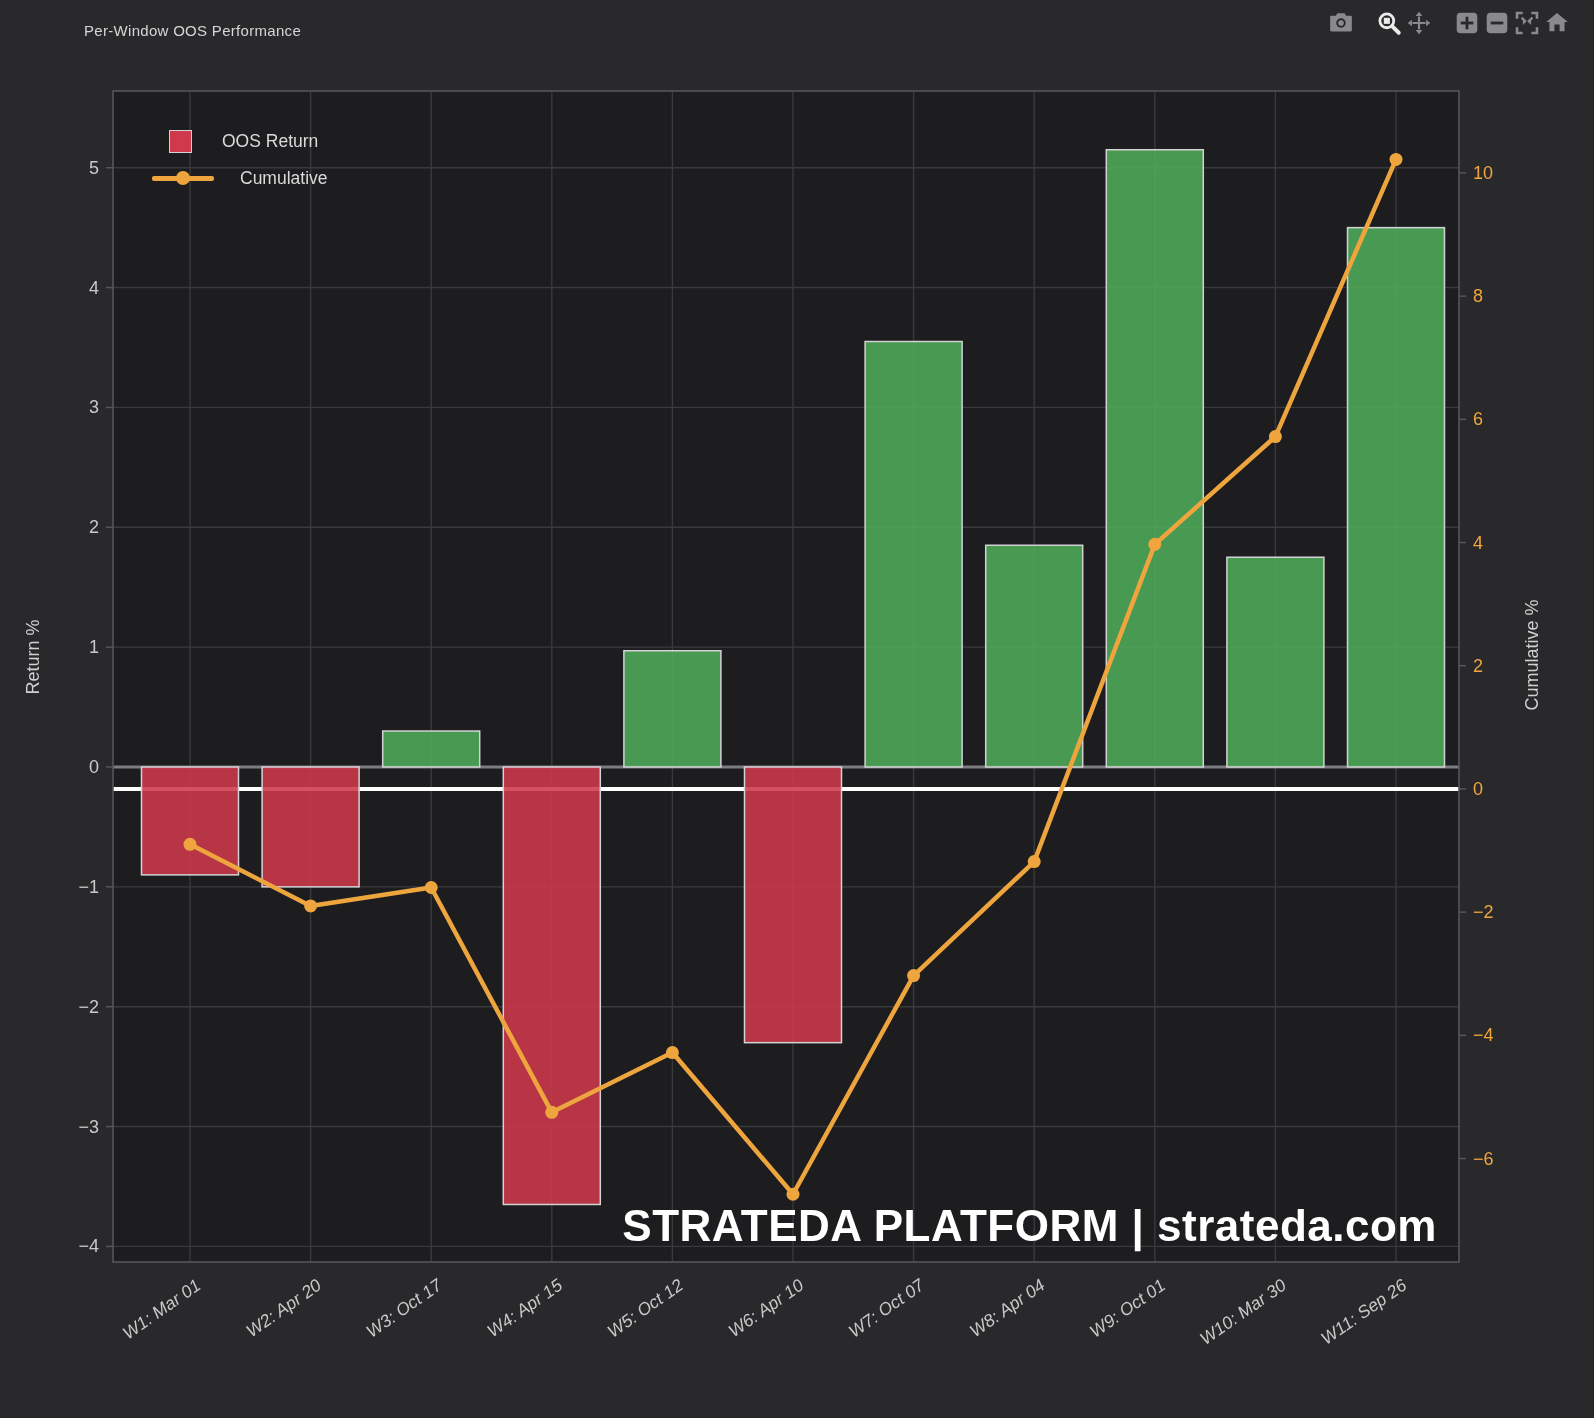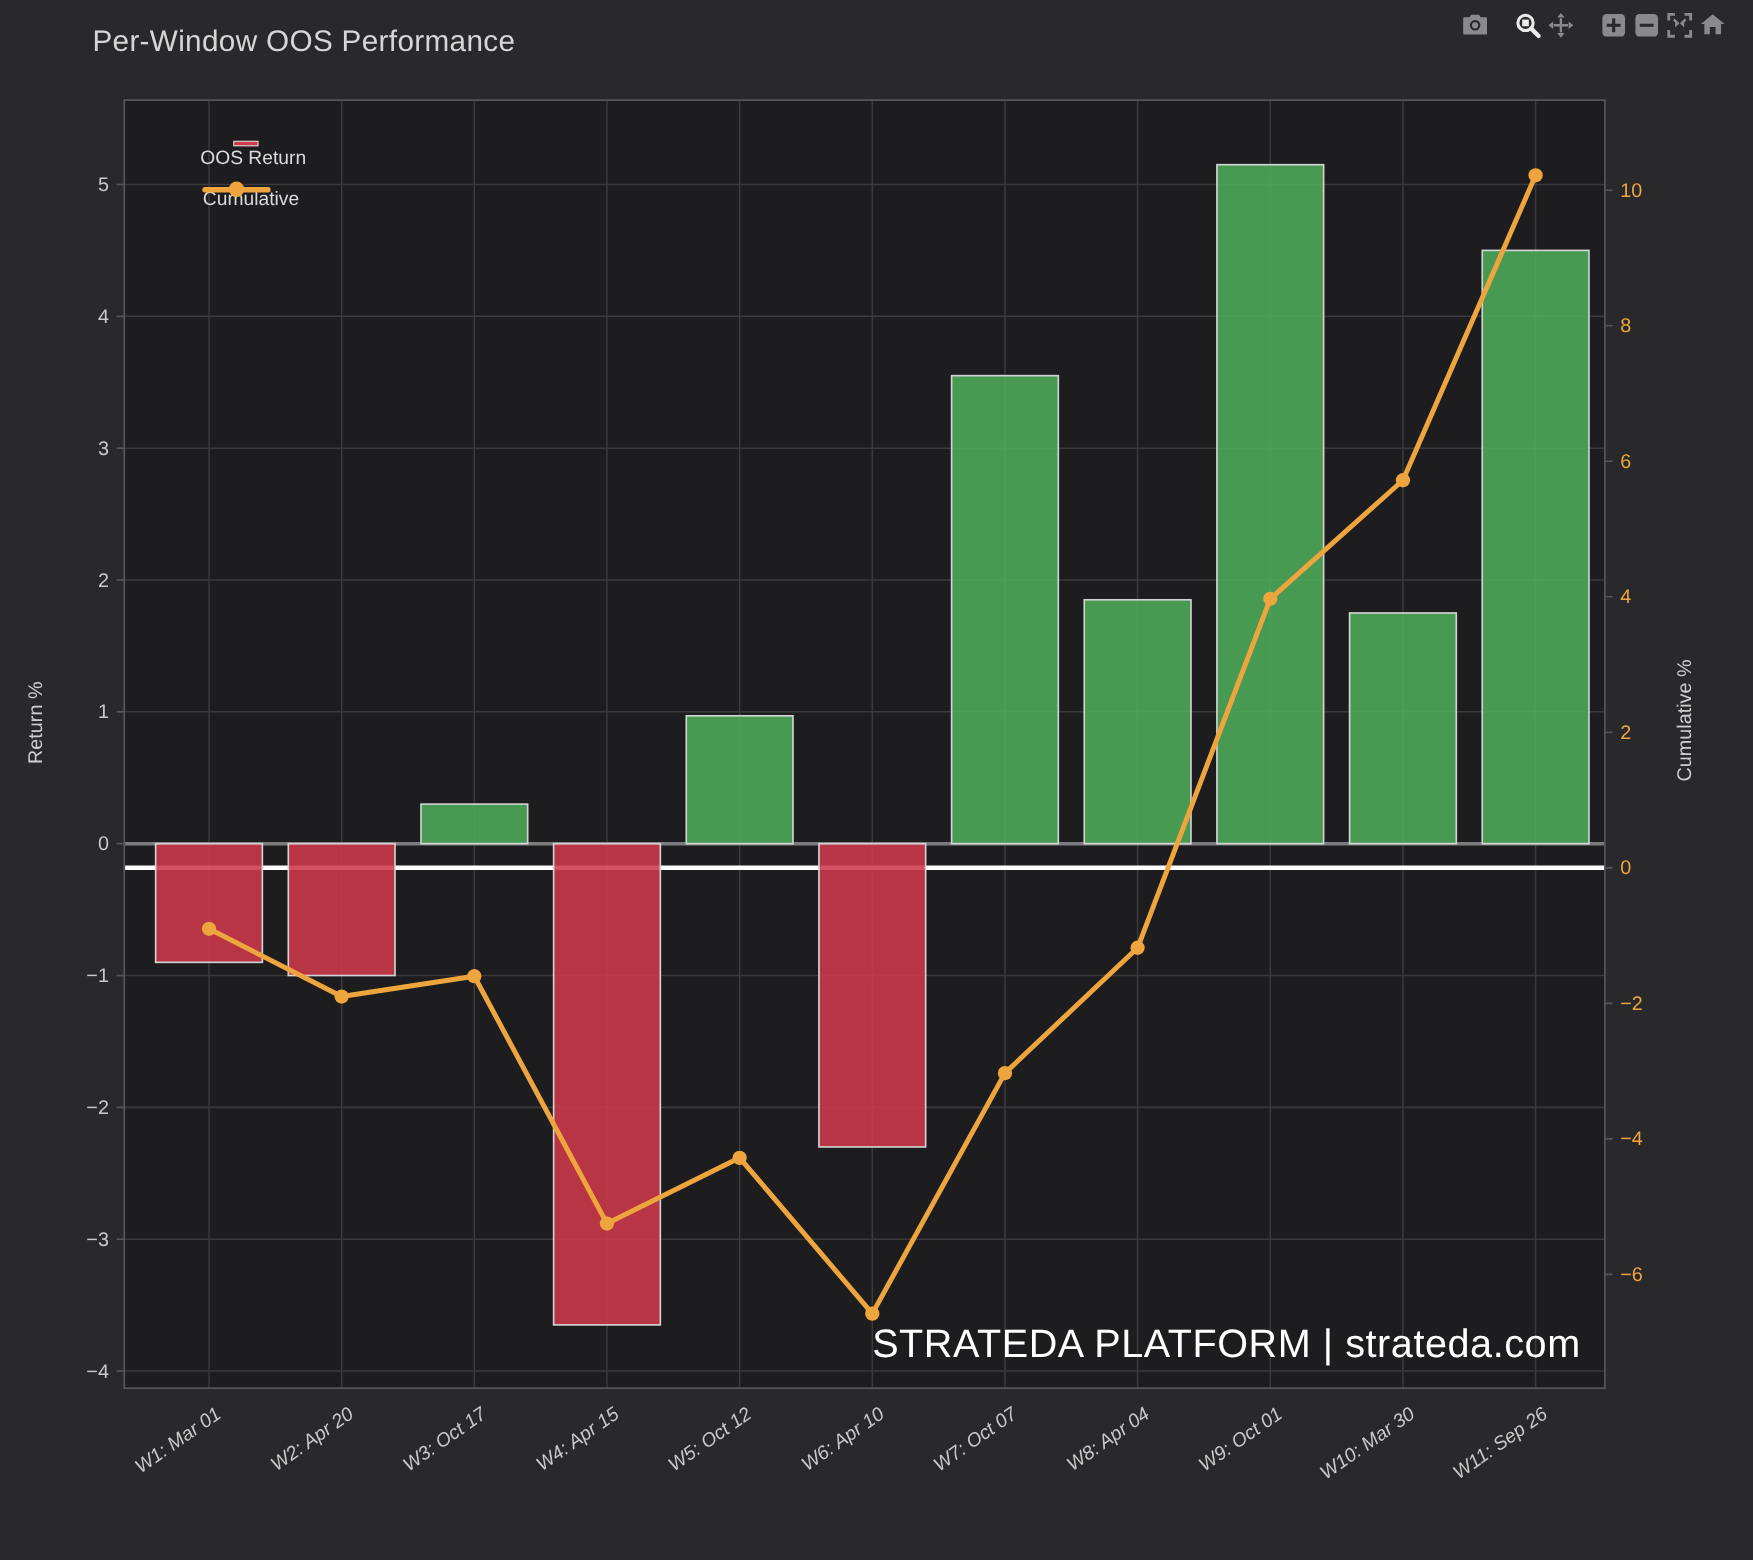--- a/index.html
+++ b/index.html
@@ -4,30 +4,30 @@
 <style>
   html,body{margin:0;padding:0;}
   body{
     width:1594px;height:1418px;position:relative;overflow:hidden;
     font-family:"Liberation Sans", sans-serif;
     background:var(--paper,#29292B);
   }
   #canvas{position:absolute;left:0;top:0;width:1594px;height:1418px;}
   .chart-title{
     position:absolute;left:84px;top:22px;
-    font-size:27px;color:var(--title-text,#D6D6D6);letter-spacing:.3px;
+    font-size:15px;color:var(--title-text,#D6D6D6);letter-spacing:.3px;
   }
   .modebar{
     position:absolute;top:8px;right:22px;display:flex;align-items:center;
   }
   .modebar .tool{width:30px;height:30px;display:flex;align-items:center;justify-content:center;cursor:pointer;}
   .modebar .gap{width:18px;}
   .modebar svg{width:26px;height:26px;display:block;}
   .legend{position:absolute;left:152px;top:128px;}
-  .legend-row{display:flex;align-items:center;height:26px;margin-bottom:11px;flex-direction:column;}
+  .legend-row{display:flex;align-items:center;height:26px;margin-bottom:11px;}
   .legend-swatch{
     width:23px;height:23px;margin-left:17px;
     background:var(--bar-neg,#CE394B);
     border:1.5px solid var(--bar-border,#D3D3D5);
     box-sizing:border-box;
   }
   .legend-line-sample{position:relative;width:62px;height:14px;}
   .legend-line-sample .seg{
     position:absolute;left:0;top:5px;width:62px;height:4.5px;border-radius:2px;
     background:var(--line-color,#EFA53E);
@@ -37,21 +37,21 @@
     background:var(--line-color,#EFA53E);
   }
   .legend-label{margin-left:30px;font-size:17.5px;color:var(--legend-text,#DADADA);}
   .legend-row.line .legend-label{margin-left:26px;}
   .ytitle{
     position:absolute;white-space:nowrap;font-size:18px;color:var(--axis-title-text,#CFCFCF);
     transform:translate(-50%,-50%) rotate(-90deg);
   }
   .watermark{
     position:absolute;right:157px;top:1201px;
-    font-size:36px;font-weight:400;color:var(--watermark,#FFFFFF);
+    font-size:44px;font-weight:700;color:var(--watermark,#FFFFFF);
     letter-spacing:.5px;white-space:nowrap;text-align:right;
   }
 </style>
 </head>
 <body style="--paper: #29292B; --bar-neg: #CE394B; --bar-border: #D3D3D5; --line-color: #EFA53E; --title-text: #D6D6D6; --legend-text: #DADADA; --axis-title-text: #CFCFCF; --watermark: #FFFFFF;">
 
 <div class="chart-title">Per-Window OOS Performance</div>
 
 <div class="modebar" id="modebar">
     <span class="tool">

